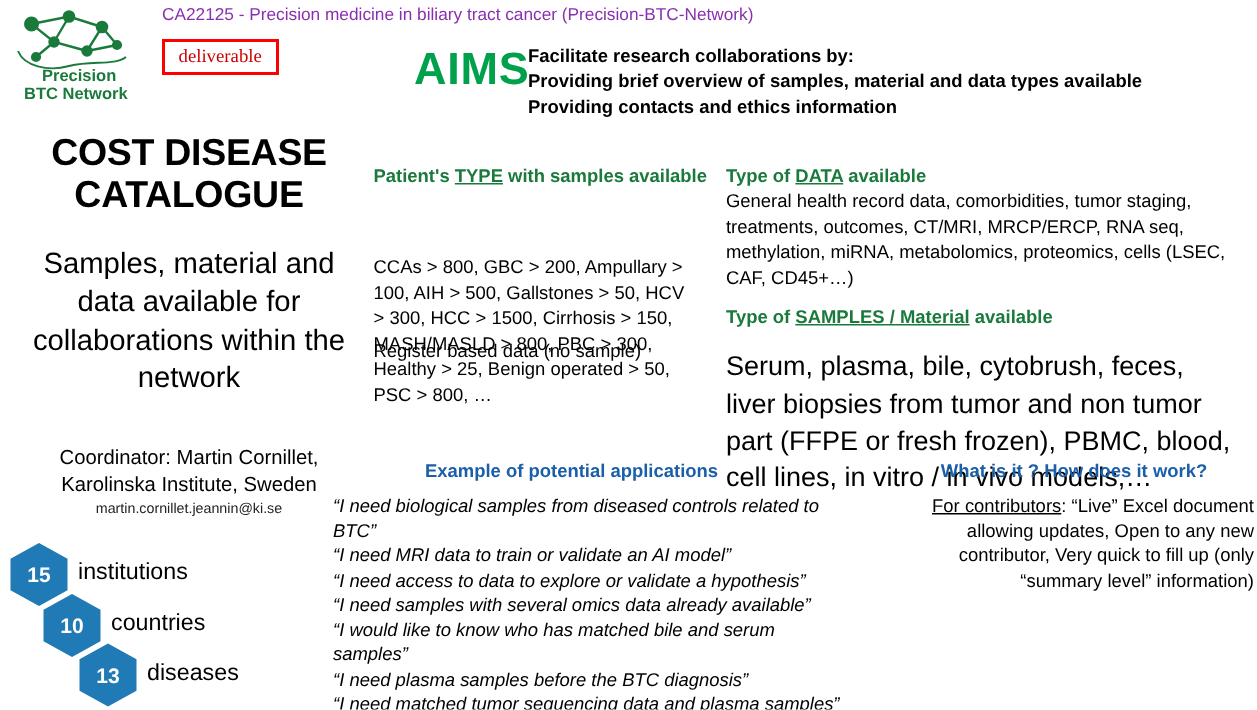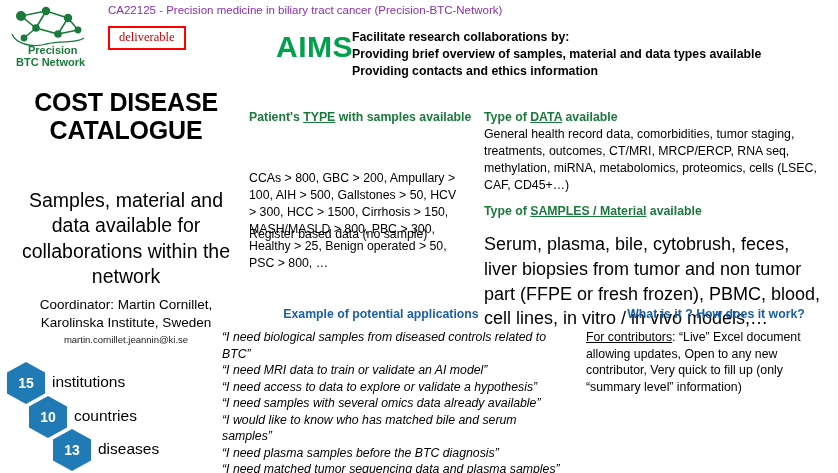--- a/index.html
+++ b/index.html
@@ -44,21 +44,21 @@
   }
 
   
   #cost-title{
     left:10px;top:88px;width:232px;
     text-align:center;
     font-size:25px;font-weight:bold;line-height:1.12;
     letter-spacing:-0.2px;
   }
   #cost-sub{
-    left:10px;top:188px;width:232px;
+    left:10px;top:164px;width:232px;
     text-align:center;
     font-size:19.5px;line-height:1.3;
   }
   #coordinator{
     left:10px;top:296px;width:232px;
     text-align:center;
     font-size:13.5px;line-height:1.3;
   }
   #coord-mail{
     left:10px;top:334px;width:232px;
@@ -103,21 +103,21 @@
     font-size:12.3px;font-style:italic;line-height:1.345;
   }
 
   
   #how-head{
     left:596px;top:307px;width:240px;
     font-size:12.3px;font-weight:bold;color:#1a5fa8;text-align:center;
   }
   #how-body{
     left:586px;top:329px;width:250px;
-    font-size:12.3px;line-height:1.345;text-align:left;
+    font-size:12.3px;line-height:1.345;text-align:right;
   }
   .u{text-decoration:underline;}
 </style>
 </head>
 <body>
 
 <div class="abs" id="logo">
   <svg width="100" height="66" viewBox="0 0 100 66" xmlns="http://www.w3.org/2000/svg">
     <g fill="none" stroke="#1a7a3c" stroke-width="1.6">
       <circle cx="15" cy="12" r="4.2" fill="#1a7a3c"></circle>

